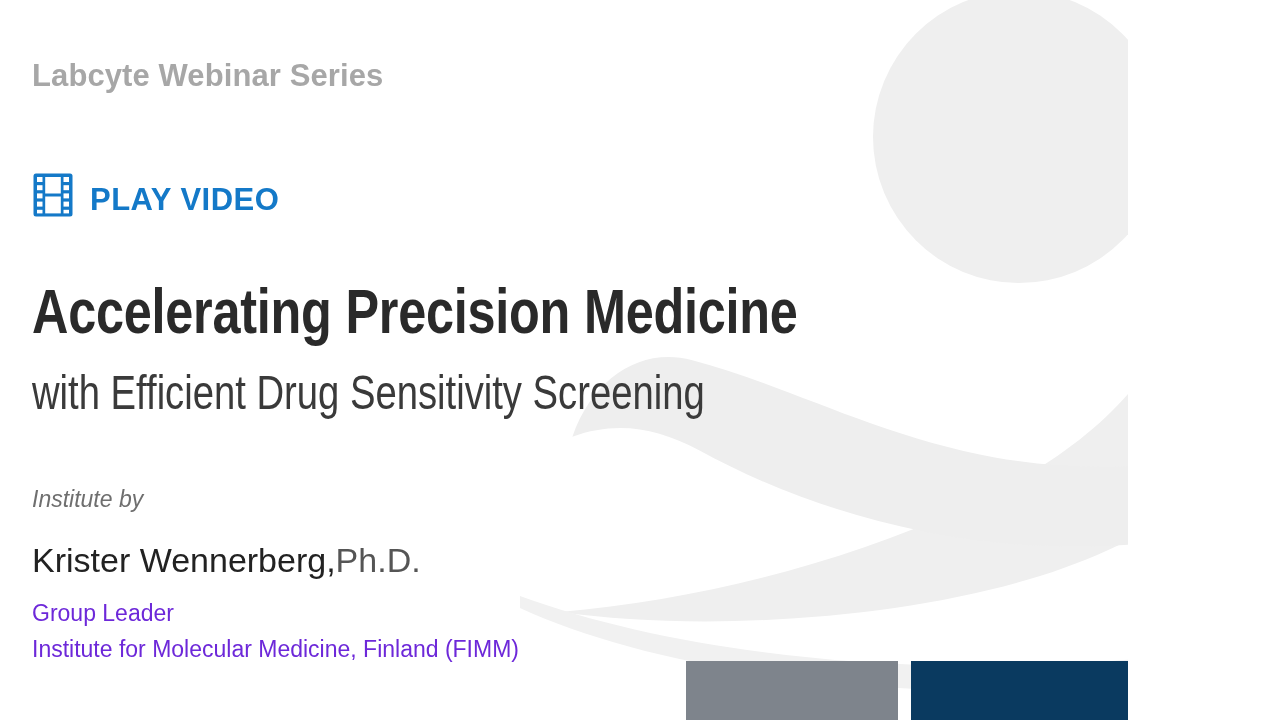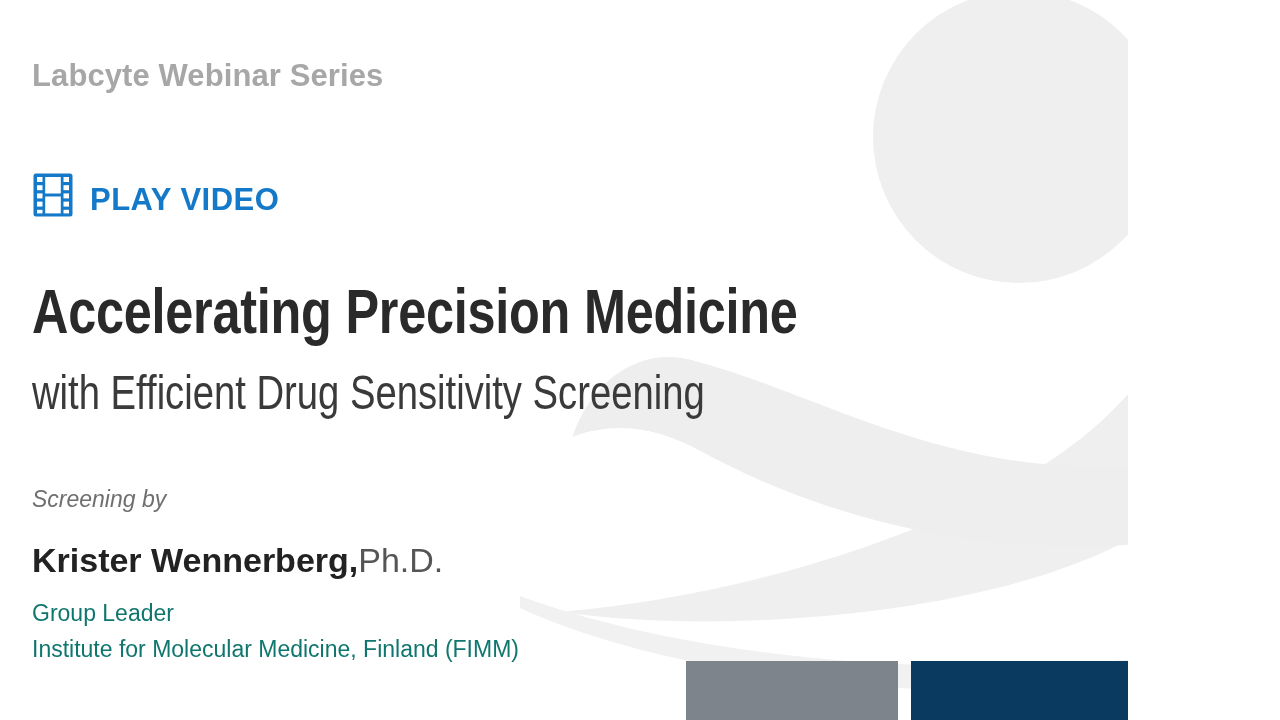--- a/index.html
+++ b/index.html
@@ -106,29 +106,29 @@
   }
 
   .speaker-line {
     position: absolute;
     top: 541px;
     left: 0;
     font-size: 34px;
     color: #222222;
     white-space: nowrap;
   }
-  .speaker-name { font-weight: bold; }
+  .speaker-name { font-weight: normal; }
   .speaker-degree { font-weight: 300; color: #555555; }
 
   .affil {
     position: absolute;
     left: 0;
     font-size: 23px;
     font-weight: 400;
-    color: #0f766e;
+    color: #6d28d9;
     white-space: nowrap;
   }
   .affil-1 { top: 600px; }
   .affil-2 { top: 636px; }
 
   
   #bar-gray {
     position: absolute;
     left: 686px;
     top: 661px;
@@ -194,21 +194,21 @@
         <rect x="13.2" y="5" width="15.6" height="16.5" fill="#ffffff"></rect>
         <rect x="13.2" y="24.5" width="15.6" height="16.9" fill="#ffffff"></rect>
       </svg>
       <span class="play-label">PLAY VIDEO</span>
     </div>
 
     <div class="title-main">Accelerating Precision Medicine</div>
 
     <div class="title-sub">with Efficient Drug Sensitivity Screening</div>
 
-    <div class="presented-by">Screening by</div>
+    <div class="presented-by">Institute by</div>
 
     <div class="speaker-line">
       <span class="speaker-name">Krister Wennerberg,</span><span class="speaker-degree">Ph.D.</span>
     </div>
 
     <div class="affil affil-1">Group Leader</div>
 
     <div class="affil affil-2">Institute for Molecular Medicine, Finland (FIMM)</div>
 
   </div>

